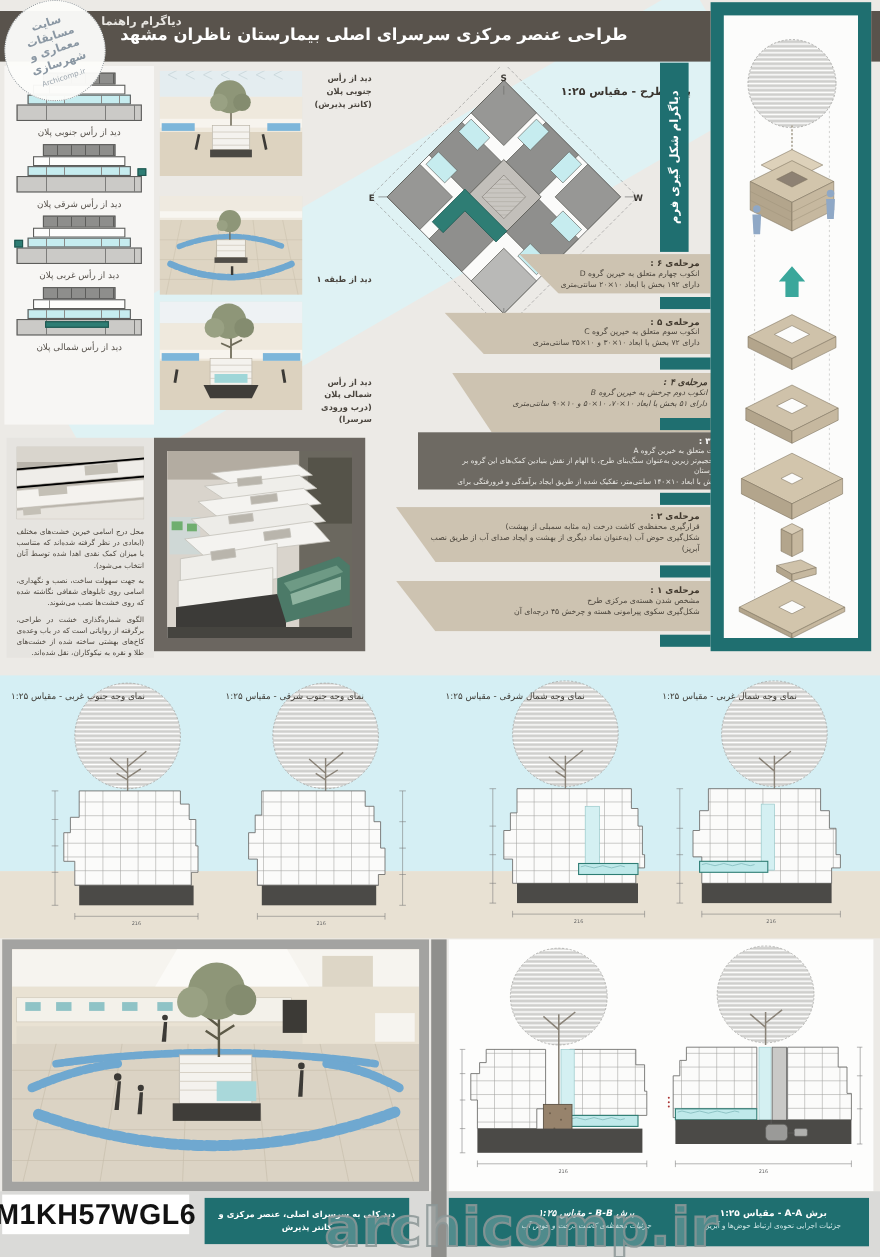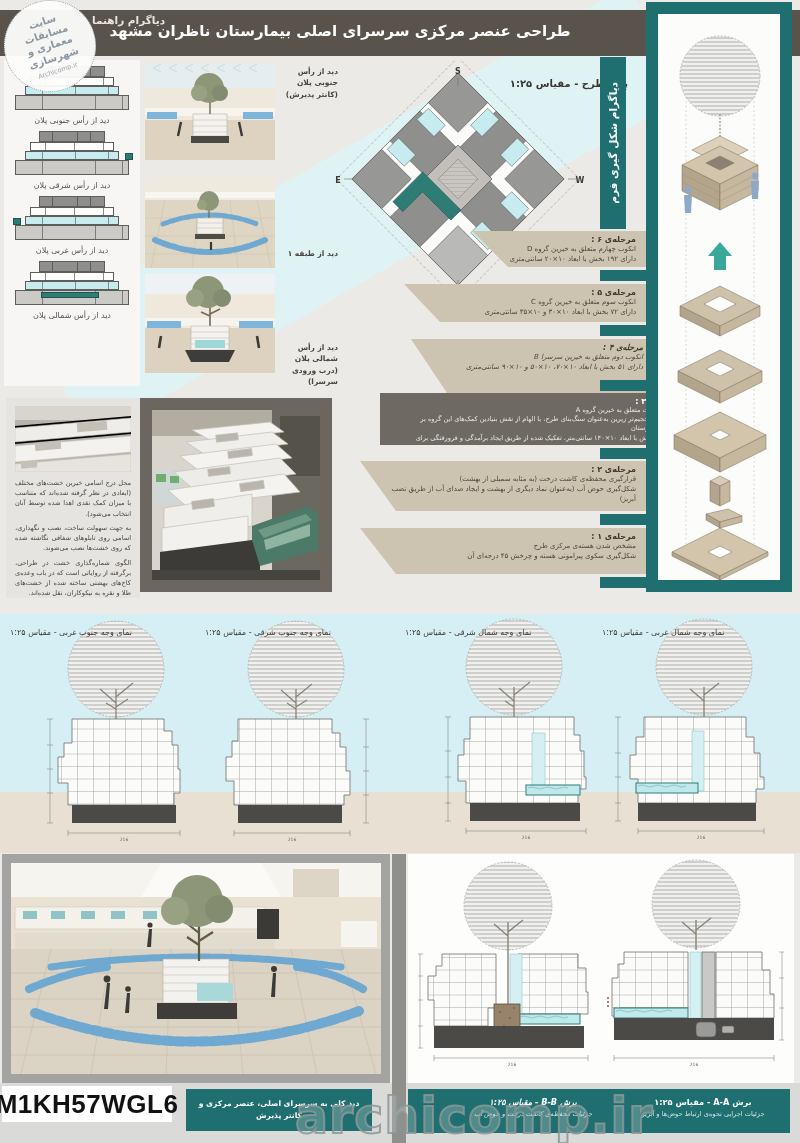--- a/index.html
+++ b/index.html
@@ -277,21 +277,21 @@
 
   <div class="abs stage beige" style="left:404px;top:284px;width:242px;height:38px;">
     <div class="st-title">مرحله‌ی ۵ :</div>
     <div class="st-line">انکوب سوم متعلق به خیرین گروه C</div>
     <div class="st-line">دارای ۷۲ بخش با ابعاد ۱۰×۳۰ و ۱۰×۳۵ سانتی‌متری</div>
   </div>
   <div class="abs teal connector" style="top:325px;"></div>
 
   <div class="abs stage beige" style="left:411px;top:339px;width:242px;height:54px;font-style:italic;">
     <div class="st-title">مرحله‌ی ۴ :</div>
-    <div class="st-line">انکوب دوم متعلق به خیرین سرسرا B</div>
+    <div class="st-line">انکوب دوم چرخش به خیرین گروه B</div>
     <div class="st-line">دارای ۵۱ بخش با ابعاد ۱۰×۷۰، ۱۰×۵۰ و ۱۰×۹۰ سانتی‌متری</div>
   </div>
   <div class="abs teal connector" style="top:380px;"></div>
 
   <div class="abs stage dark" style="left:336px;top:393px;width:310px;height:52px;">
     <div class="st-title">مرحله‌ی ۳ :</div>
     <div class="st-line">انکوب نخست متعلق به خیرین گروه A</div>
     <div class="st-line">ایجاد بخش حجیم‌تر زیرین به‌عنوان سنگ‌بنای طرح، با الهام از نقش بنیادین کمک‌های این گروه بر تأسیس بیمارستان</div>
     <div class="st-line">دارای ۳۰ بخش با ابعاد ۱۰×۱۴۰ سانتی‌متر، تفکیک شده از طریق ایجاد برآمدگی و فرورفتگی برای درج اسامی خیرین</div>
   </div>

